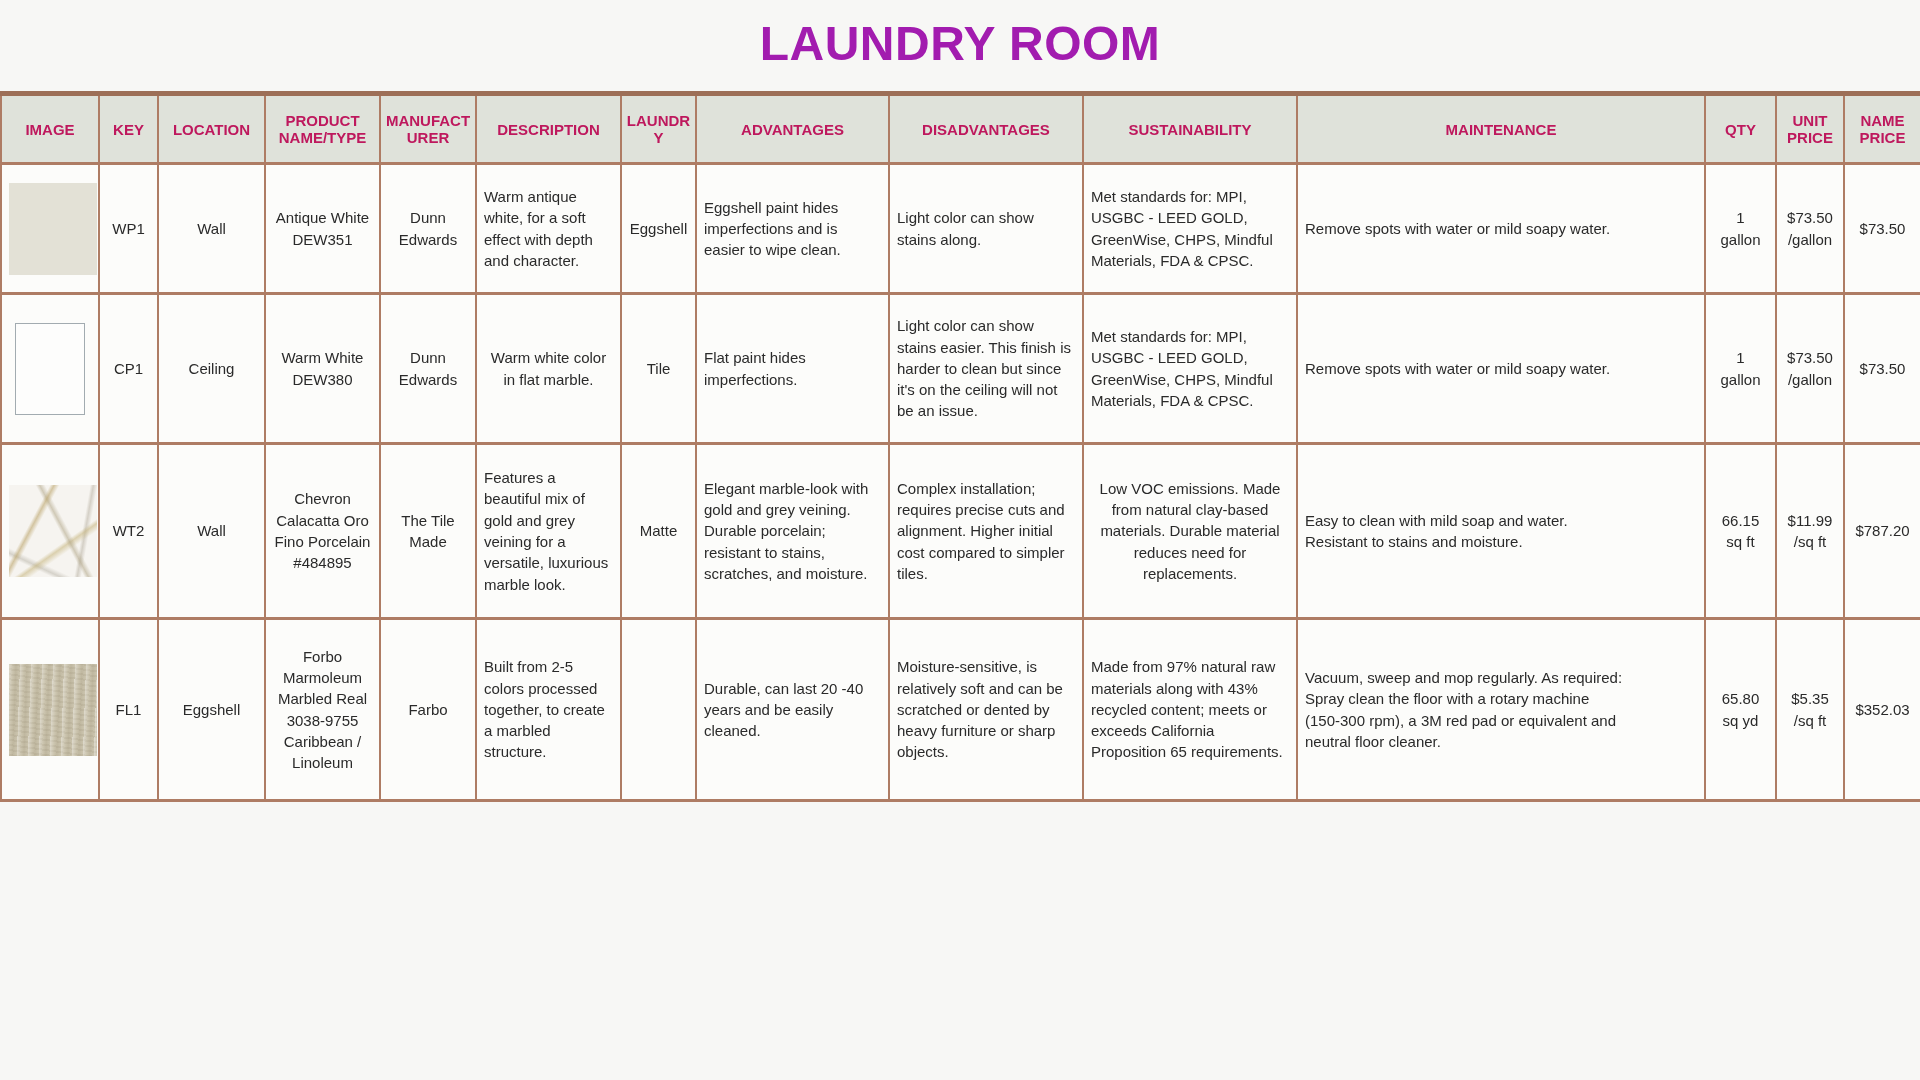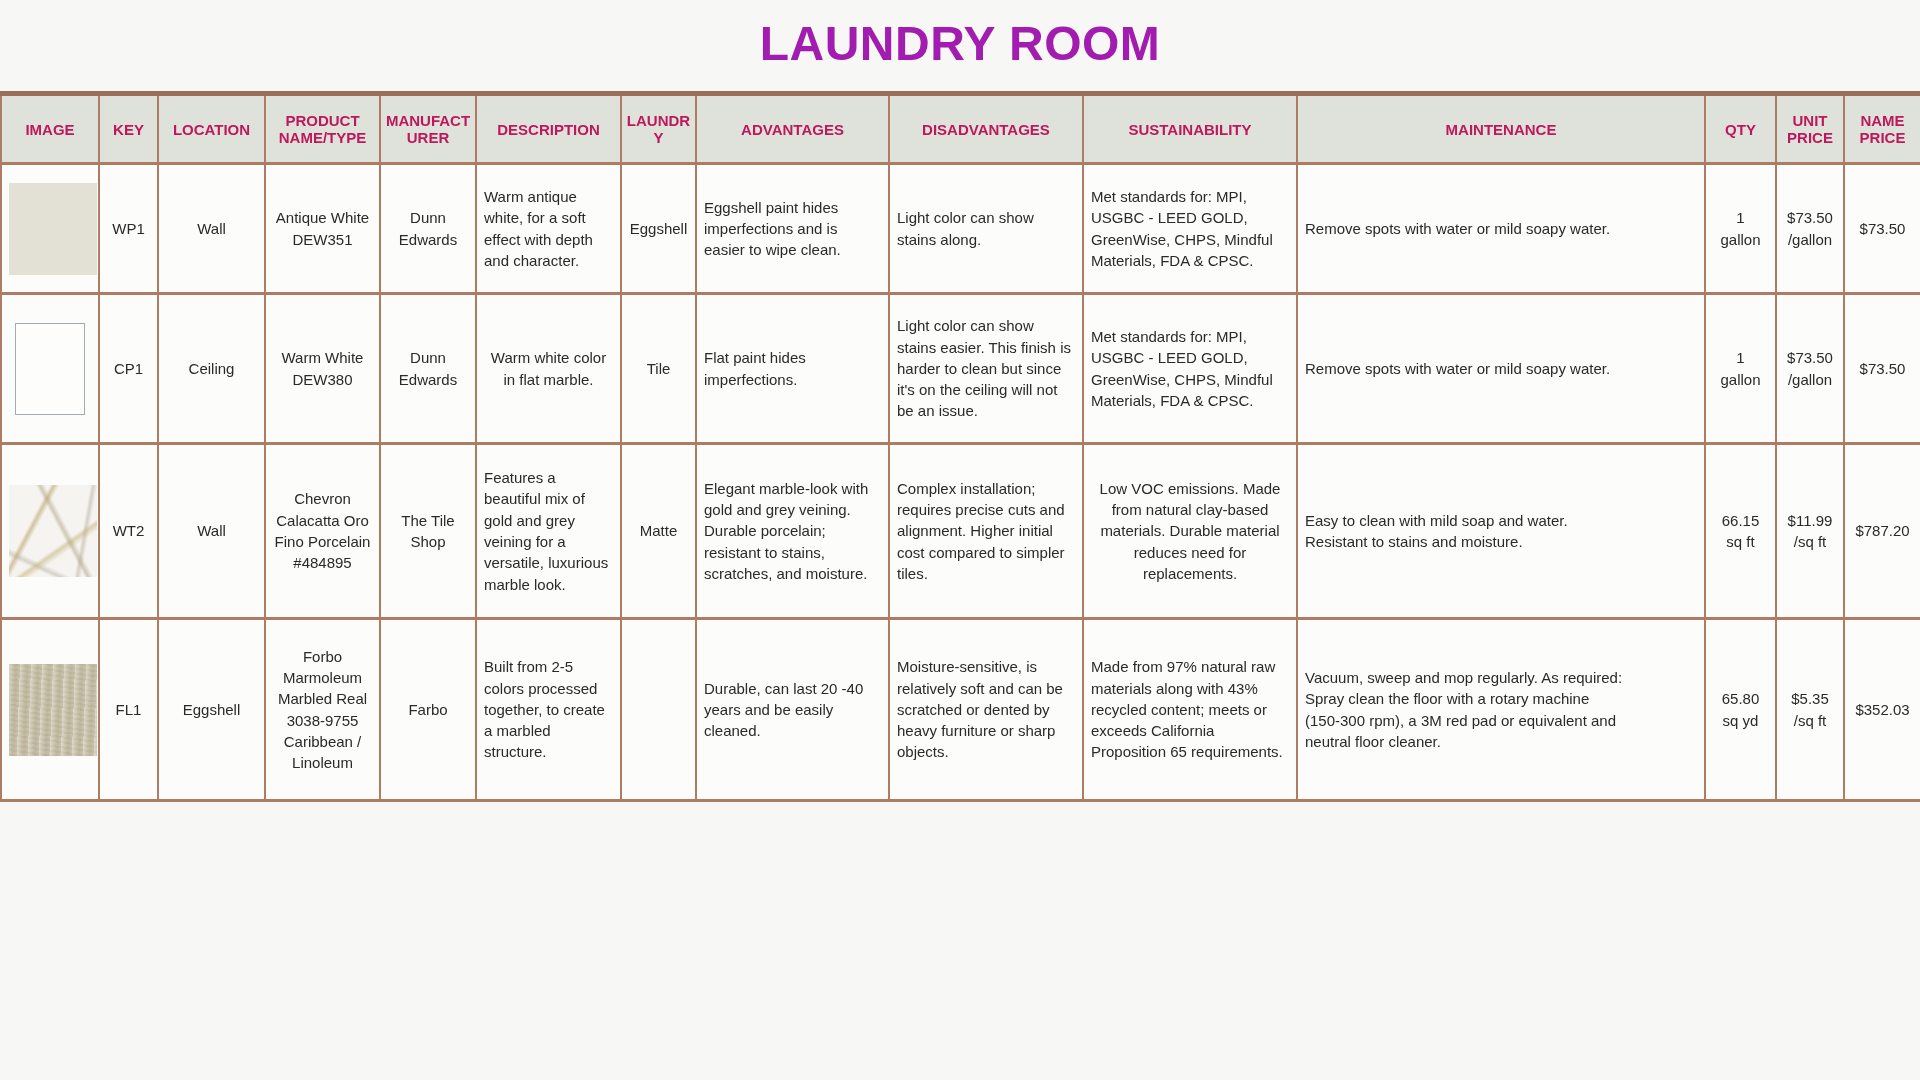--- a/index.html
+++ b/index.html
@@ -150,21 +150,21 @@
 gallon</td>
         <td class="ctr">$73.50
 /gallon</td>
         <td class="ctr">$73.50</td>
       </tr>
       <tr class="row-3">
         <td class="ctr"><div class="swatch sw-marble"></div></td>
         <td class="ctr">WT2</td>
         <td class="ctr">Wall</td>
         <td class="ctr">Chevron Calacatta Oro Fino Porcelain #484895</td>
-        <td class="ctr">The Tile Shop</td>
+        <td class="ctr">The Tile Made</td>
         <td class="lft">Features a beautiful mix of gold and grey veining for a versatile, luxurious marble look.</td>
         <td class="ctr">Matte</td>
         <td class="lft">Elegant marble-look with gold and grey veining. Durable porcelain; resistant to stains, scratches, and moisture.</td>
         <td class="lft">Complex installation; requires precise cuts and alignment. Higher initial cost compared to simpler tiles.</td>
         <td class="ctr">Low VOC emissions. Made from natural clay-based materials. Durable material reduces need for replacements.</td>
         <td class="lft">Easy to clean with mild soap and water.
 Resistant to stains and moisture.</td>
         <td class="ctr">66.15
 sq ft</td>
         <td class="ctr">$11.99

